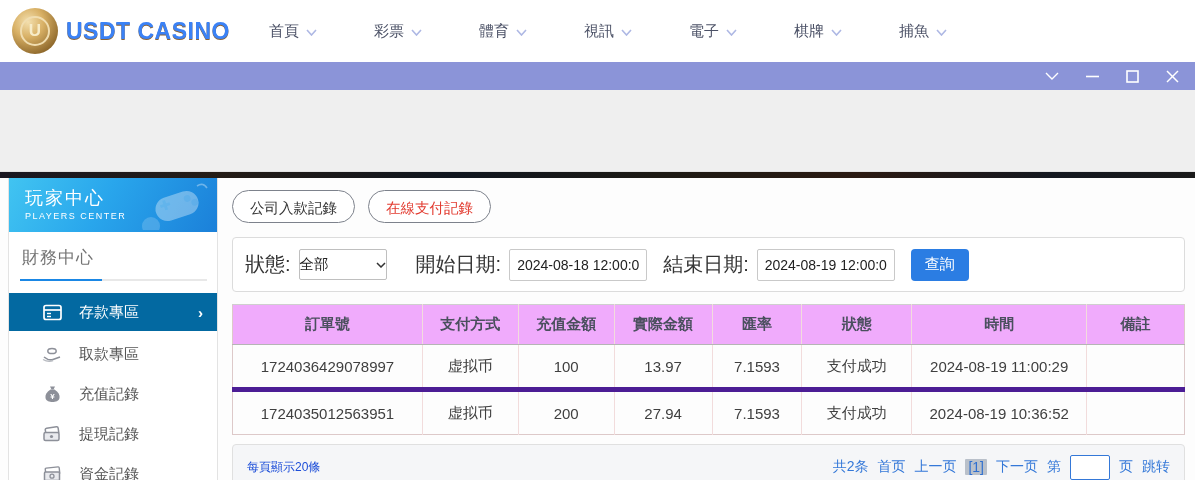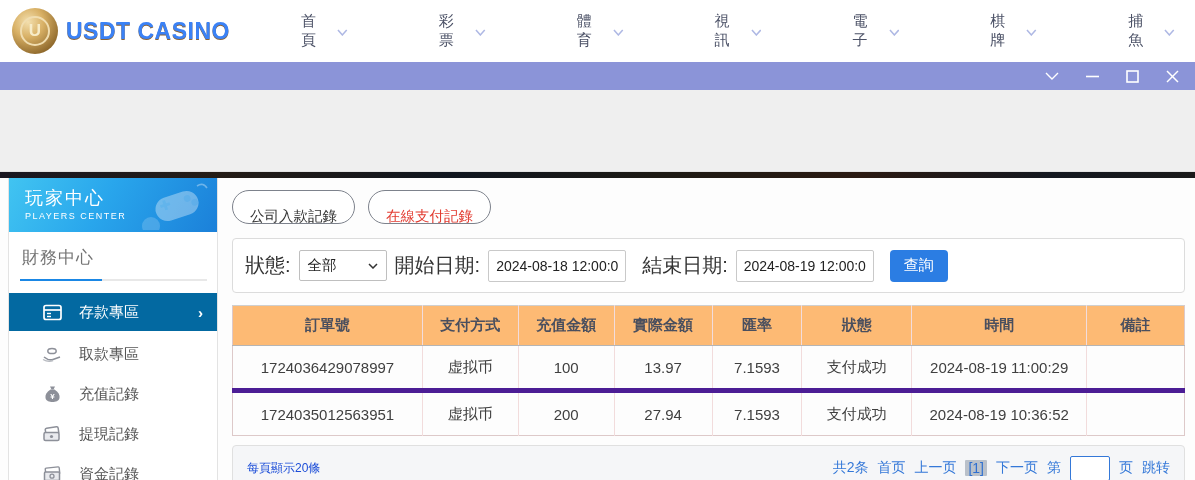--- a/index.html
+++ b/index.html
@@ -10,21 +10,21 @@
   .topnav { height:62px; background:#fff; display:flex; align-items:center; padding:0 20px 0 12px; }
   .logo { display:flex; align-items:center; gap:8px; width:225px; flex:none; }
   .logo-circle { width:46px; height:46px; border-radius:50%;
     background:radial-gradient(circle at 35% 30%, #f3dfae 0%, #d8b065 35%, #8a6428 80%, #6d4d1c 100%);
     display:flex; align-items:center; justify-content:center; position:relative; }
   .logo-circle .inner { width:30px; height:30px; border-radius:50%; border:2px solid #f0ddb0;
     display:flex; align-items:center; justify-content:center;
     color:#f7ecc9; font-weight:bold; font-size:17px; }
   .logo-text { font-size:23px; font-weight:800; letter-spacing:.5px; color:#3b82f6;
     text-shadow:0 1px 0 #8a6438; }
-  .menu { display:flex; align-items:center; gap:91px; margin-left:64px; }
+  .menu { display:flex; align-items:center; gap:57px; margin-left:32px; }
   .nav-item { display:flex; align-items:center; gap:7px; font-size:15px; color:#4b5166; cursor:pointer; }
   .nav-item svg { margin-top:2px; }
 
   
   .purple-bar { height:28px; background:#8b94d8; display:flex; align-items:center;
     justify-content:flex-end; gap:22px; padding-right:14px; }
   .win-ctl { display:flex; align-items:center; justify-content:center; width:18px; height:18px; cursor:pointer; }
 
   .gray-spacer { height:82px; background:#efefef; border-bottom:1px solid #e2e2e2; }
   .dark-strip { height:6px;
@@ -45,40 +45,40 @@
   .side-menu { margin-top:12px; }
   .side-item { height:40px; display:flex; align-items:center; padding-left:33px; gap:17px;
     font-size:15px; color:#555; cursor:pointer; position:relative; }
   .side-item .sicon { width:20px; display:flex; justify-content:center; }
   .side-item.active { background:#0369a1; color:#fff; height:38px; margin-bottom:3px; }
   .side-item.active .arrow { position:absolute; right:14px; color:#fff; font-size:15px; font-weight:bold; }
 
   .main { flex:1; padding:12px 10px 0 14px; }
 
   .tabs { display:flex; gap:13px; }
-  .tab { height:33px; padding:16px 17px; border:1px solid #7d828c; border-radius:17px; background:#fff;
+  .tab { height:33px; padding:8px 17px; border:1px solid #7d828c; border-radius:17px; background:#fff;
     font-size:14.5px; color:#333; cursor:pointer; font-family:inherit; }
   .tab.red { color:#e23b30; }
 
   .filter-box { margin-top:14px; border:1px solid #dcdcdc; border-radius:4px; background:#fff;
     height:55px; display:flex; align-items:center; padding:0 12px; gap:8px; }
   .flabel { font-size:20px; color:#333; }
   .select-box { width:88px; height:31px; border:1px solid #bfbfbf; border-radius:2px; background:#fff;
-    display:flex; align-items:center; justify-content:space-between; padding:0 8px; font-size:14.5px;
-    color:#222; cursor:pointer; margin-right:0; }
+    display:flex; align-items:center; justify-content:space-between; padding:0 0; font-size:14.5px;
+    color:#222; cursor:pointer; margin-right:21px; }
   .date-input { width:138px; height:32px; border:1px solid #c9c9c9; border-radius:2px; padding:0 7px;
     font-size:14px; color:#222; font-family:inherit; margin-right:8px; }
   .search-btn { width:58px; height:32px; background:#2b7de3; color:#fff; border:none; border-radius:4px;
     font-size:15px; cursor:pointer; font-family:inherit; }
 
   table { width:100%; border-collapse:collapse; margin-top:12px;
     border:1px solid #ddc9c9; border-top:1px solid #cfcfcf; }
   th, td { text-align:center; font-size:15px; border-left:1px solid #f2dcdc; }
   th:first-child, td:first-child { border-left:none; }
-  thead th { height:40px; background:#fdba74; color:#4a4f5e; font-weight:bold;
+  thead th { height:40px; background:#f0abfc; color:#4a4f5e; font-weight:bold;
     border-bottom:1px solid #b5b5b5; }
   tbody td { height:45px; color:#404040; }
   tbody tr + tr td { border-top:5px solid #4c1d95; }
 
   .footer-bar { margin-top:9px; background:#f5f6f8; border:1px solid #e0e0e0; border-radius:4px;
     height:46px; display:flex; align-items:center; justify-content:space-between; padding:0 14px; }
   .page-size { color:#1d4ed8; font-size:12px; }
   .pager { display:flex; align-items:center; gap:9px; font-size:14px; color:#3478d8; }
   .pager a { color:#3478d8; text-decoration:none; cursor:pointer; }
   .pager .current { background:#b9c0ca; color:#2f6fd0; padding:0 3px; border-radius:1px; }

